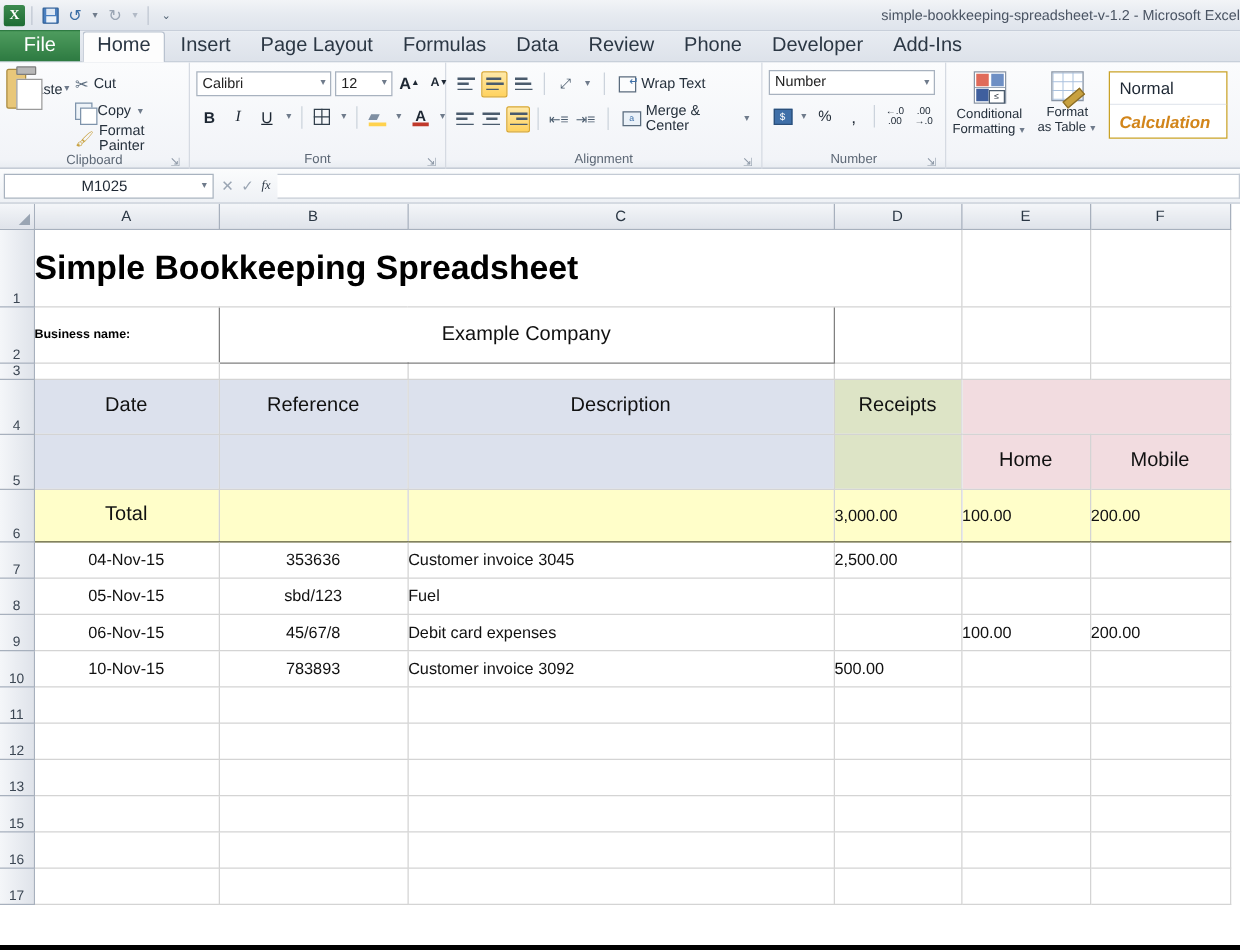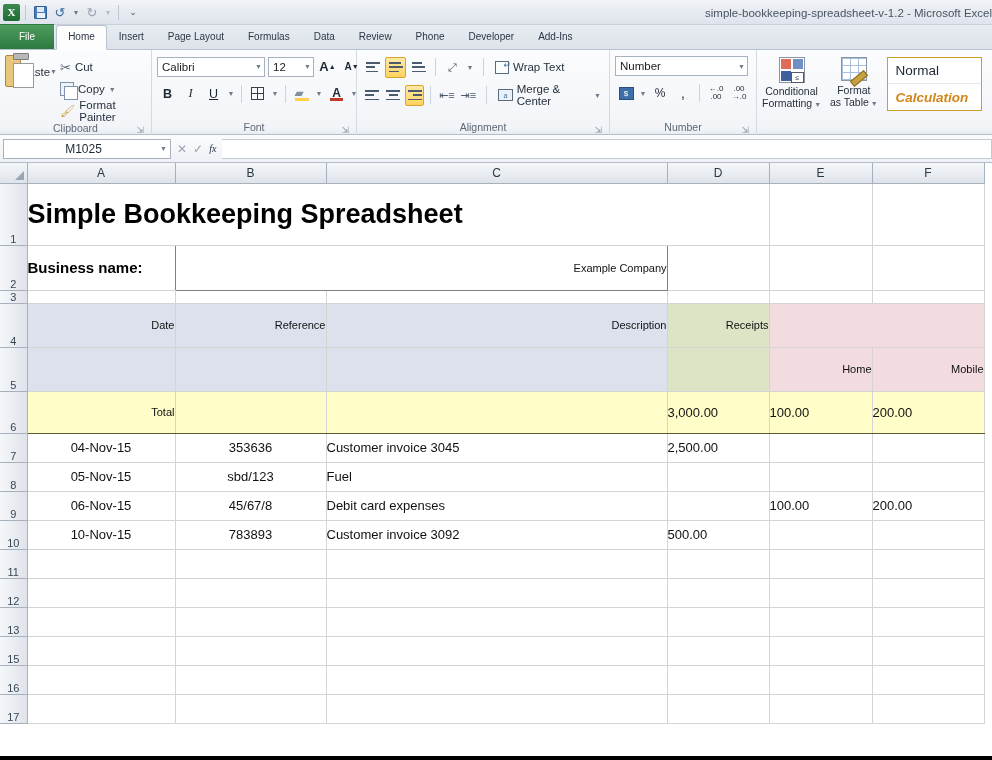--- a/index.html
+++ b/index.html
@@ -56,21 +56,21 @@
 
   
   .tabstrip {
     height: 25px;
     background: linear-gradient(to bottom,#e8ecf2,#dde2ea);
     display: flex; align-items: flex-end;
     border-bottom: 1px solid #b9c2cf;
     position: relative;
   }
   .tab {
-    font-size: 10px; color: #2b3744;
+    font-size: 16px; color: #2b3744;
     padding: 4px 11px 5px 11px;
     line-height: 14px;
     border: 1px solid transparent;
     border-bottom: none;
     cursor: default;
   }
   .tab.file {
     background: linear-gradient(to bottom, #4e9c5e, #2d7a41);
     color: #fff; padding: 5px 18px 5px 18px; margin-right: 2px;
     border-radius: 0;
@@ -296,31 +296,31 @@
     border-right: 1px solid #d4d4d4;
     border-bottom: 1px solid #d4d4d4;
     font-size: 13px; color: #111;
     padding: 0 5px;
     vertical-align: middle;
     white-space: nowrap; overflow: hidden;
   }
   .cell.nb-r { border-right: none; }
 
   .t-title { font-size: 27px; font-weight: bold; color: #000; padding-left: 10px; }
-  .t-lbl { font-size: 15px; font-weight: bold; color: #000; }
+  .t-lbl { font-size: 10px; font-weight: bold; color: #000; }
   .c-center { text-align: center; }
   .c-right  { text-align: left; }
   .c-left   { text-align: left; }
 
   .hdr-blue  { background: #dce1ed; }
   .hdr-green { background: #dde4c6; }
   .hdr-pink  { background: #f2dce0; }
   .row-total { background: #fffec9; }
 
-  .f16  { font-size: 11px; text-align: right; }
+  .f16  { font-size: 16px; }
   .f13  { font-size: 13px; }
   .boxed { border: 1px solid #808080; }
   .total-bot { border-bottom: 1px solid #5a5a2a; }
   .thick-left { border-left: 1px solid #4a4a4a; }
   .bottom-edge {
     position: absolute; left: 0; bottom: 0; width: 992px; height: 4px;
     background: #000;
   }
 </style>
 </head>

